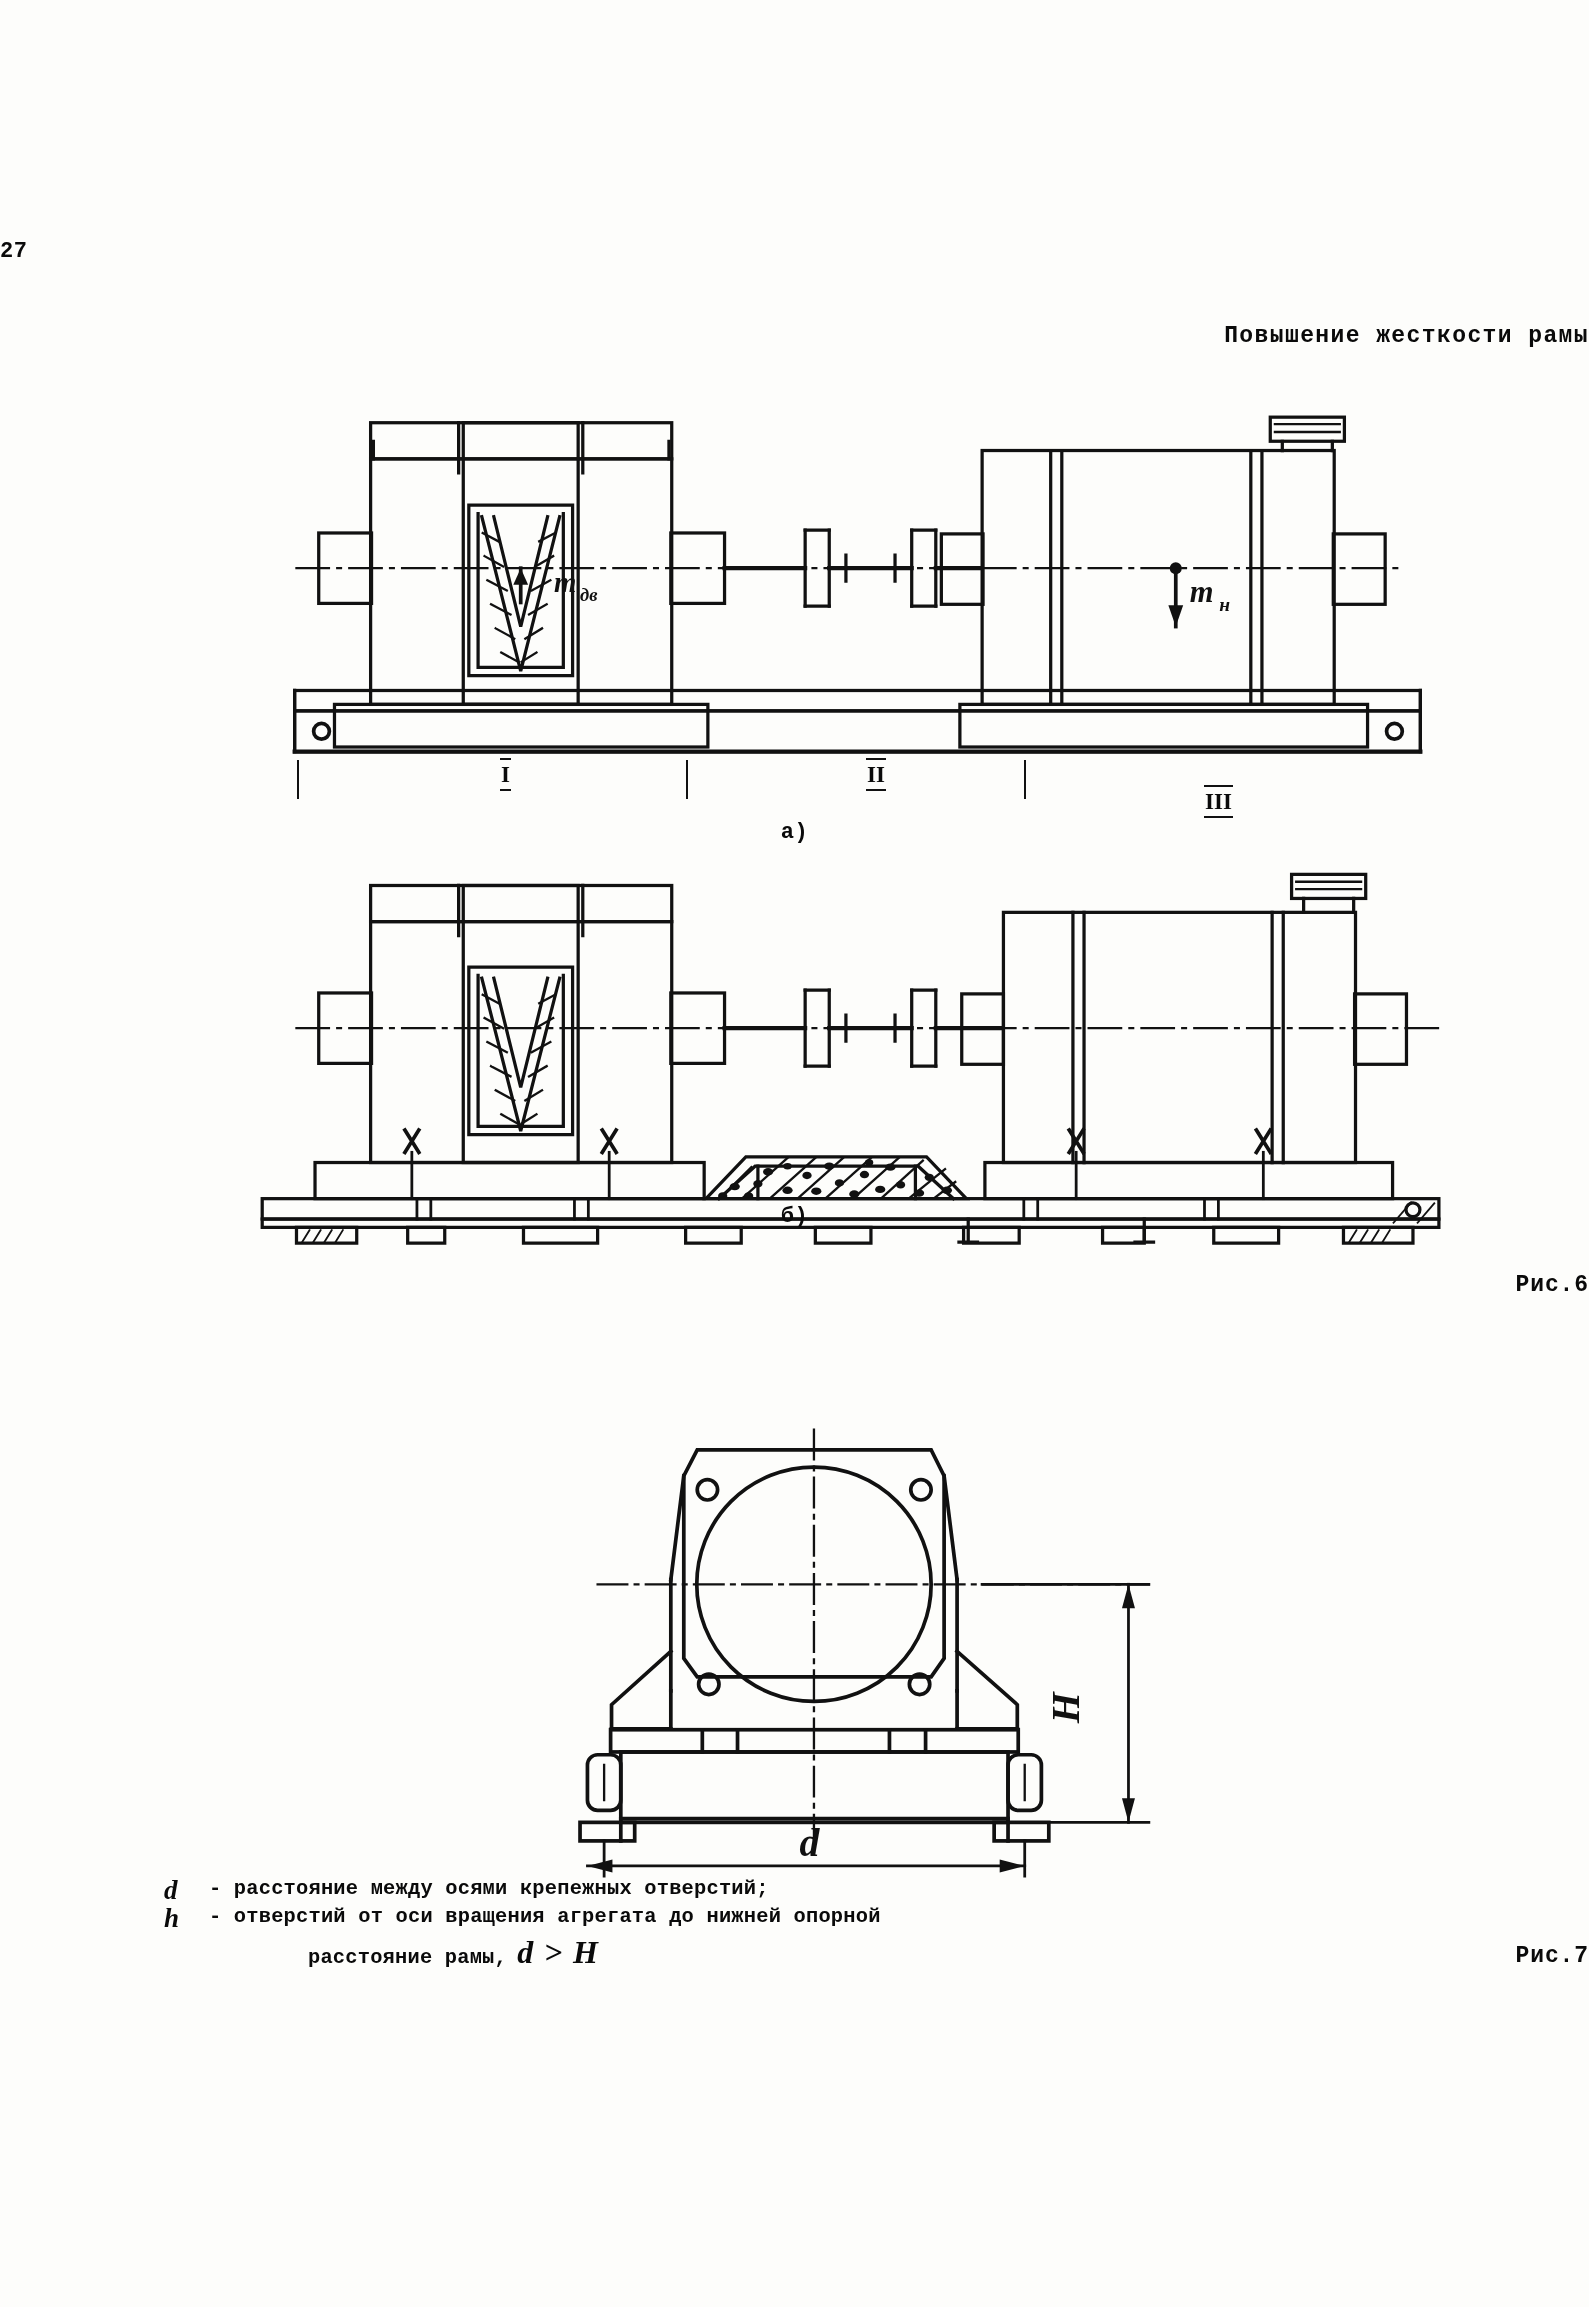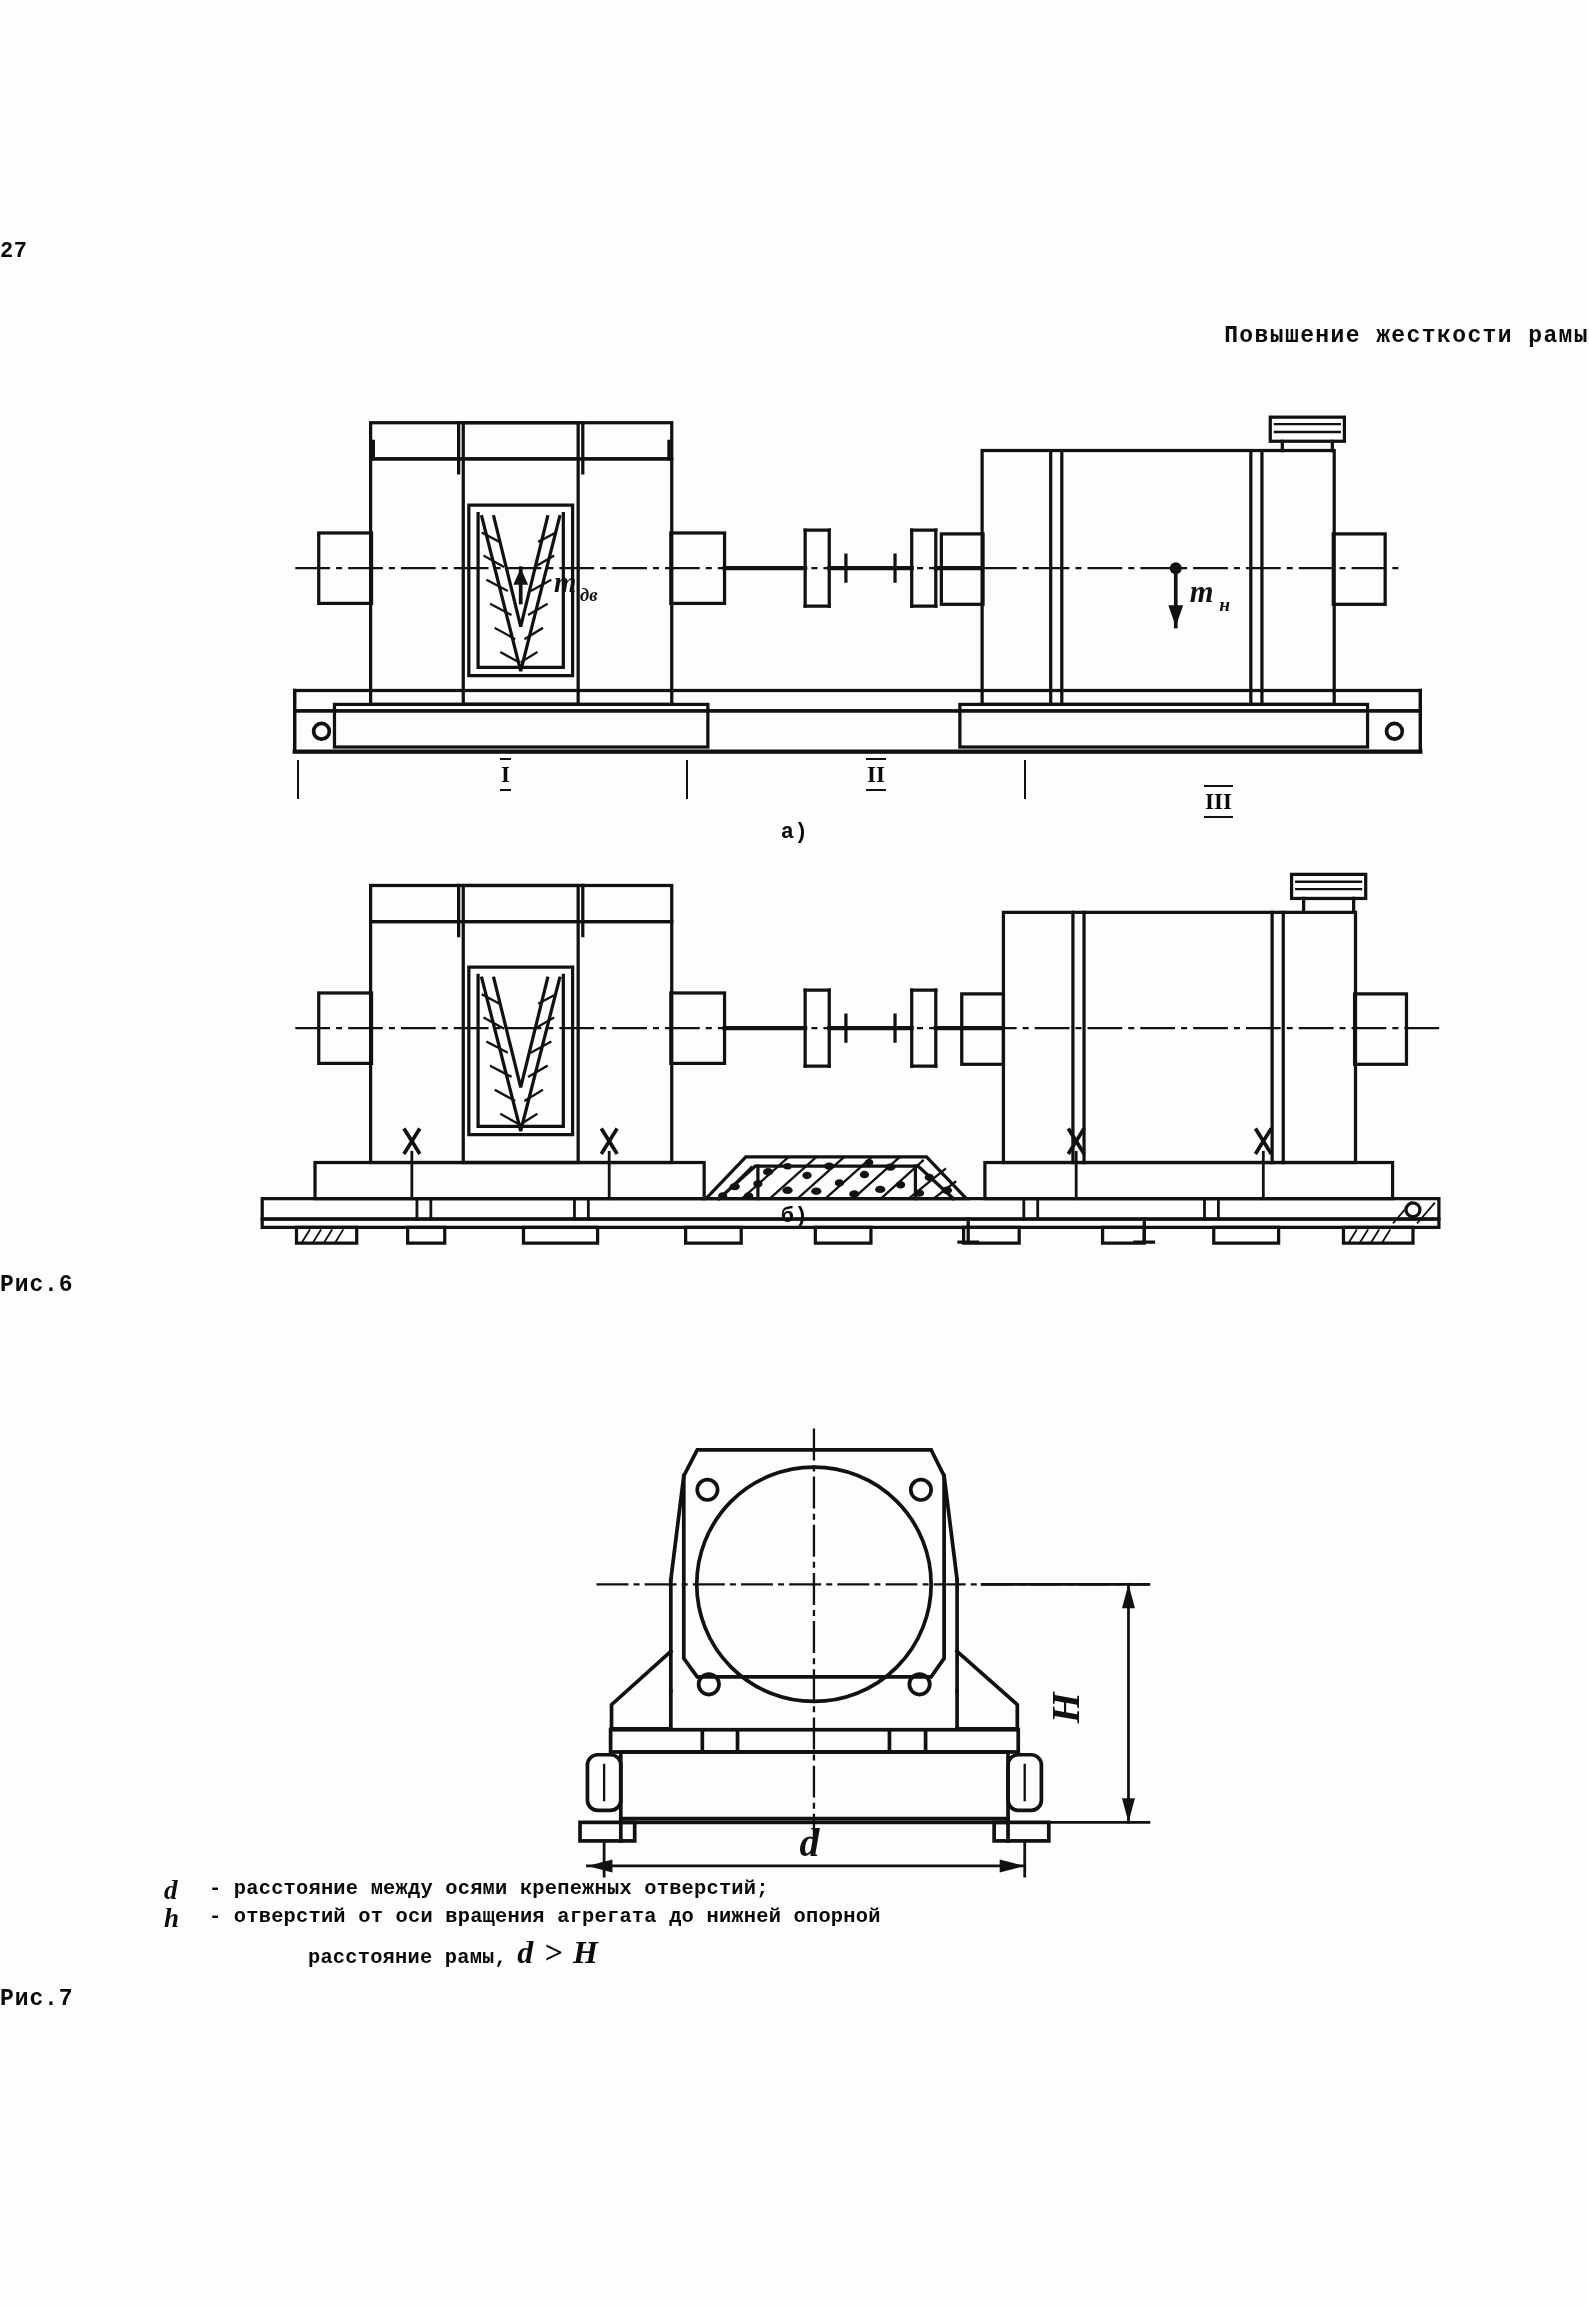--- a/index.html
+++ b/index.html
@@ -56,28 +56,28 @@
     font-family: "Liberation Mono", monospace;
     letter-spacing: 0.5px;
   }
   .sublabel-a { top: 820px; }
   .sublabel-b { top: 1204px; }
 
   .fig-caption {
     position: absolute;
     width: 1589px;
     left: 0;
-    text-align: left;
+    text-align: right;
     font-size: 23px;
     font-weight: 700;
     font-family: "Liberation Mono", monospace;
     letter-spacing: 0.9px;
   }
   .fig-caption-6 { top: 1272px; }
-  .fig-caption-7 { top: 1986px; }
+  .fig-caption-7 { top: 1943px; }
 
   
   .legend {
     position: absolute;
     left: 164px;
     top: 1876px;
     width: 1251px;
     font-family: "Liberation Mono", monospace;
     font-size: 20.4px;
     font-weight: 700;

